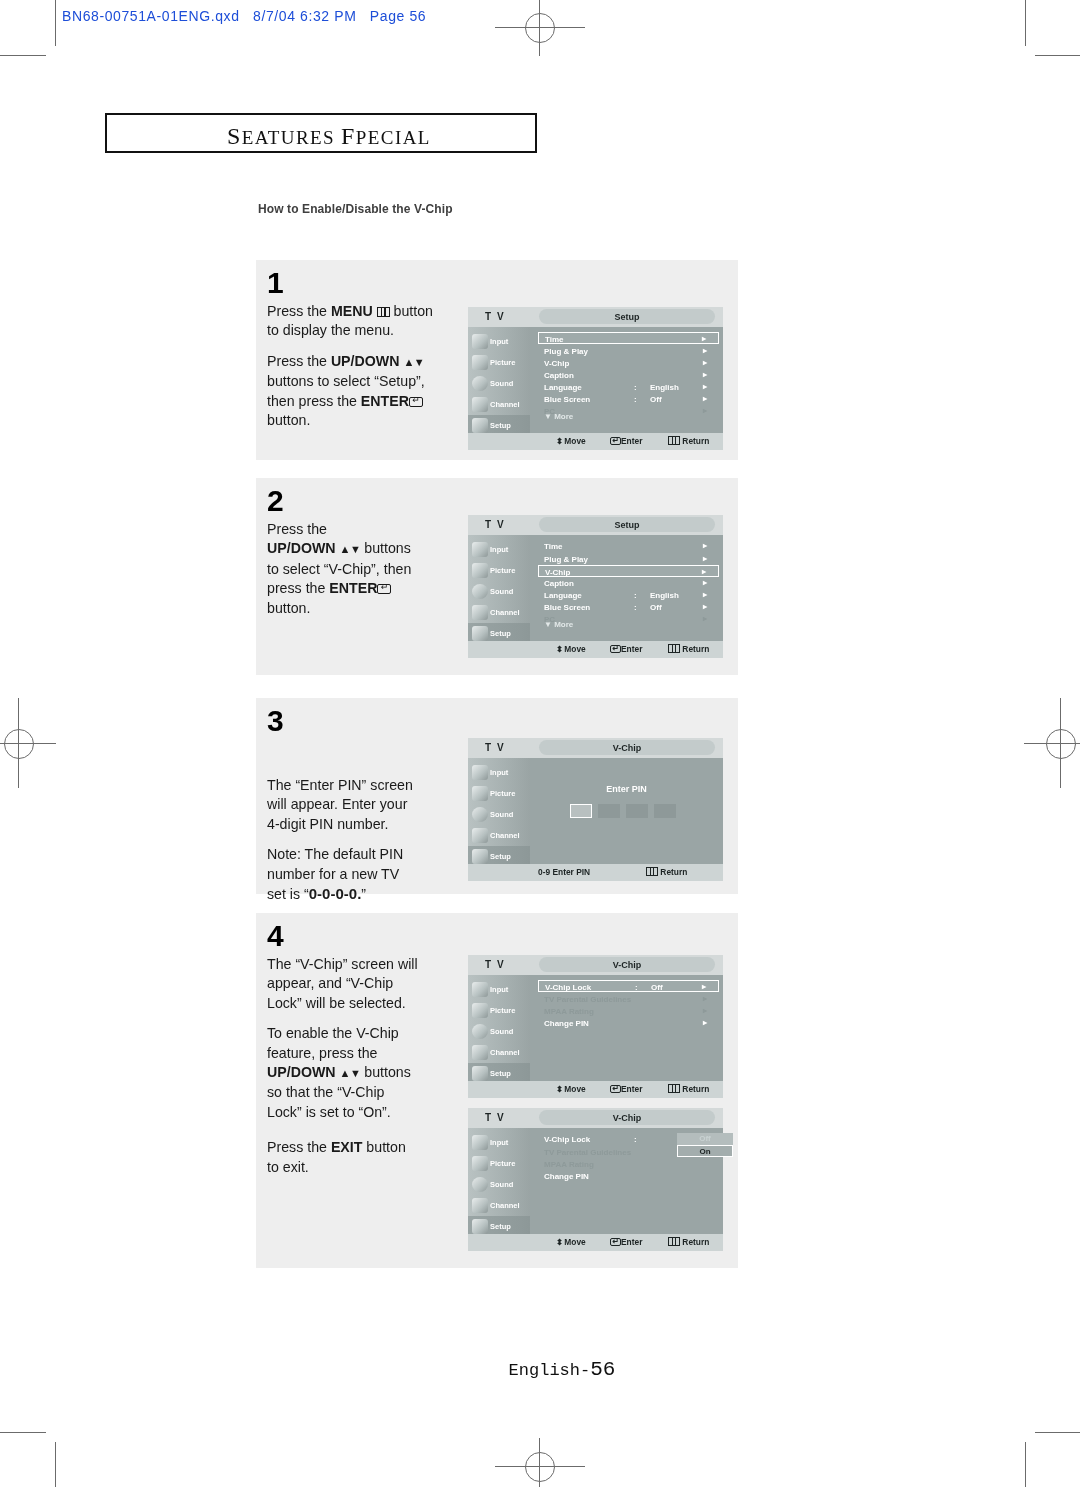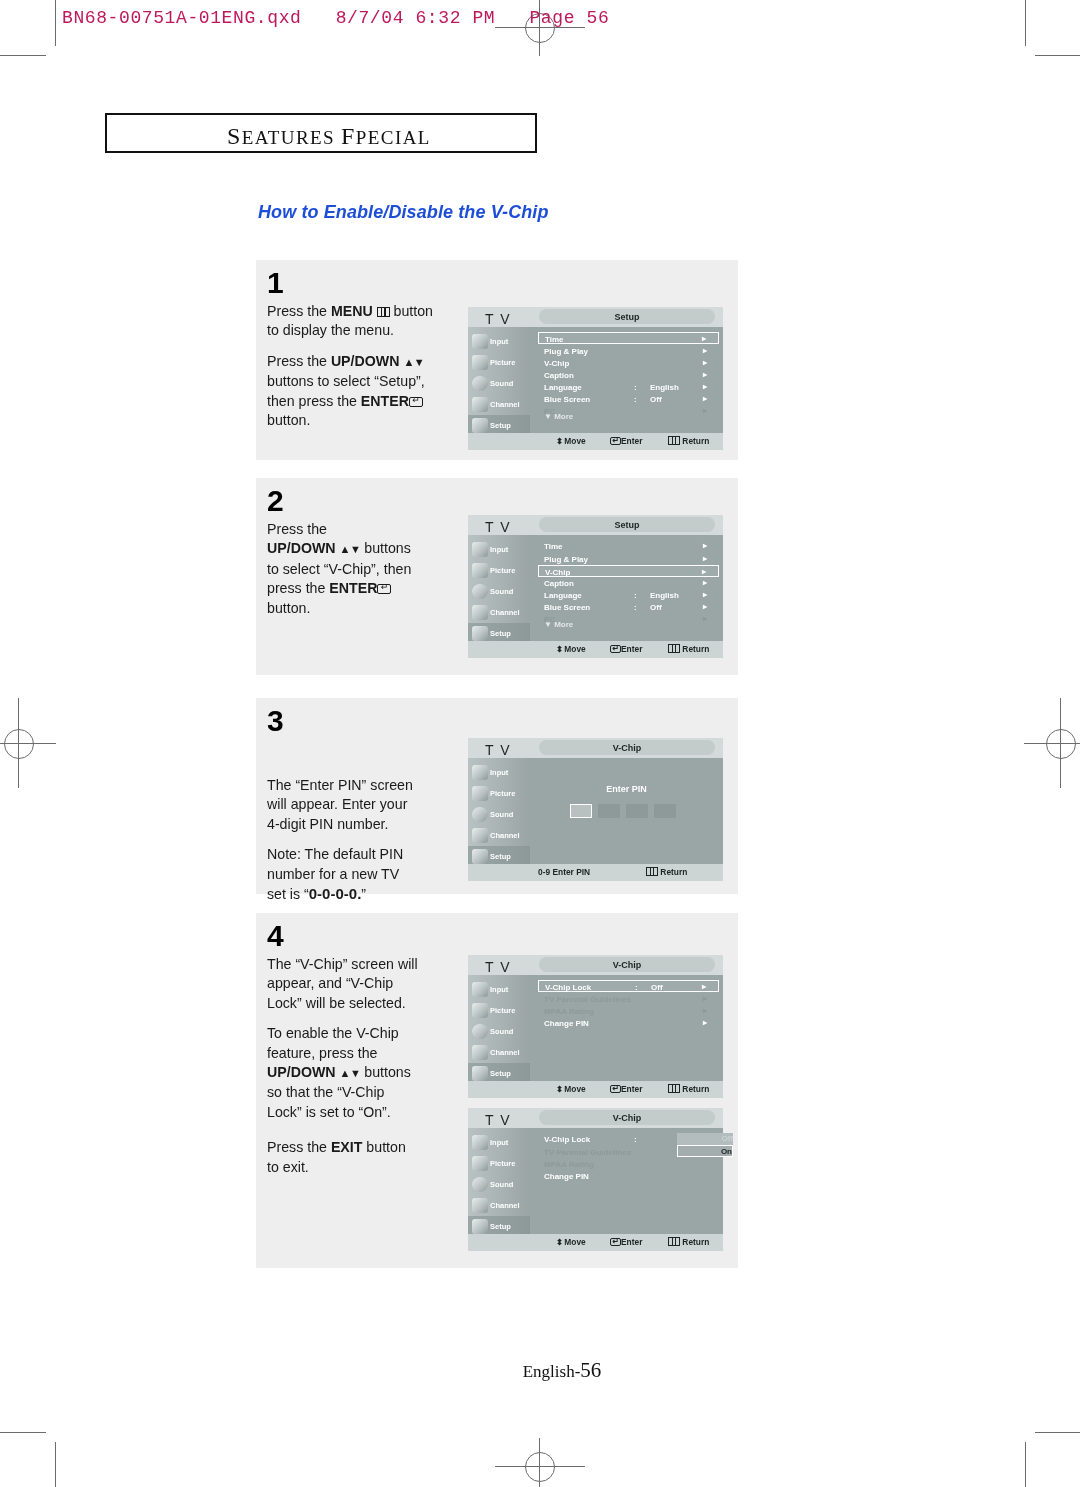--- a/index.html
+++ b/index.html
@@ -23,24 +23,24 @@
     border: 1.2px solid #6b6b6b;
     border-radius: 50%;
     box-sizing: border-box;
   }
   .reg-h, .reg-v { position: absolute; background: #6b6b6b; }
 
   
   .file-header {
     position: absolute;
     left: 62px; top: 8px;
-    font-family: Liberation Mono, monospace;
-    font-size: 18px;
+    font-family: Liberation Sans, sans-serif;
+    font-size: 14px;
     letter-spacing: 0.6px;
-    color: #be185d;
+    color: #1d4ed8;
     white-space: pre;
   }
 
   
   .page {
     position: absolute;
     left: 0; top: 0;
     width: 1080px; height: 1487px;
   }
 
@@ -58,25 +58,24 @@
     font-family: "Liberation Serif", serif;
     font-size: 19px;
     letter-spacing: 1.4px;
     color: #111;
   }
   .section-title .cap { font-size: 24px; }
 
   .how-title {
     position: absolute;
     left: 258px; top: 202px;
-    font-size: 18px;
-    font-weight: bold;
-    color: #1d4ed8;
+    font-size: 12px;
+    font-weight: bold;
+    color: #404040;
     letter-spacing: 0.1px;
-    font-style: italic;
   }
   .note-line {
     position: absolute;
     left: 258px; top: 229px;
     font-family: "Liberation Serif", serif;
     font-size: 20.5px;
     color: #111;
   }
 
   
@@ -149,22 +148,22 @@
     box-sizing: border-box;
   }
   .tv-top {
     height: 20px;
     background: #d4d9d9;
     position: relative;
   }
   .tv-logo {
     position: absolute;
     left: 17px; top: 4px;
-    font-size: 14px;
-    font-weight: normal;
+    font-size: 10px;
+    font-weight: bold;
     color: #1d2424;
     letter-spacing: 1.5px;
   }
   .tv-title-pill {
     position: absolute;
     left: 71px; top: 2px;
     right: 8px;
     height: 15px;
     background: #c3cbcb;
     border-radius: 8px;
@@ -309,41 +308,41 @@
     border: 1.4px solid #ffffff;
     box-sizing: border-box;
   }
 
   
   .dd {
     position: absolute;
     width: 56px;
     font-size: 8px;
     font-weight: bold;
-    text-align: right;
+    text-align: center;
     padding-left: 30px;
   }
   .dd-opt {
     height: 12px;
     line-height: 12px;
     color: #c9d2d2;
     background: #b4bdbd;
     box-sizing: border-box;
   }
   .dd-opt.sel {
     color: #1d2424;
     background: #a3adad;
     border: 1.4px solid #ffffff;
   }
 
   .page-footer {
     position: absolute;
     left: 0; right: 0; top: 1358px;
     text-align: center;
-    font-family: Liberation Serif, serif;
+    font-family: Liberation Mono, monospace;
     font-size: 17px;
     color: #111;
     padding-left: 44px;
   }
   .page-footer .num { font-size: 21px; }
 </style>
 </head>
 <body>
 
 <div class="page">

